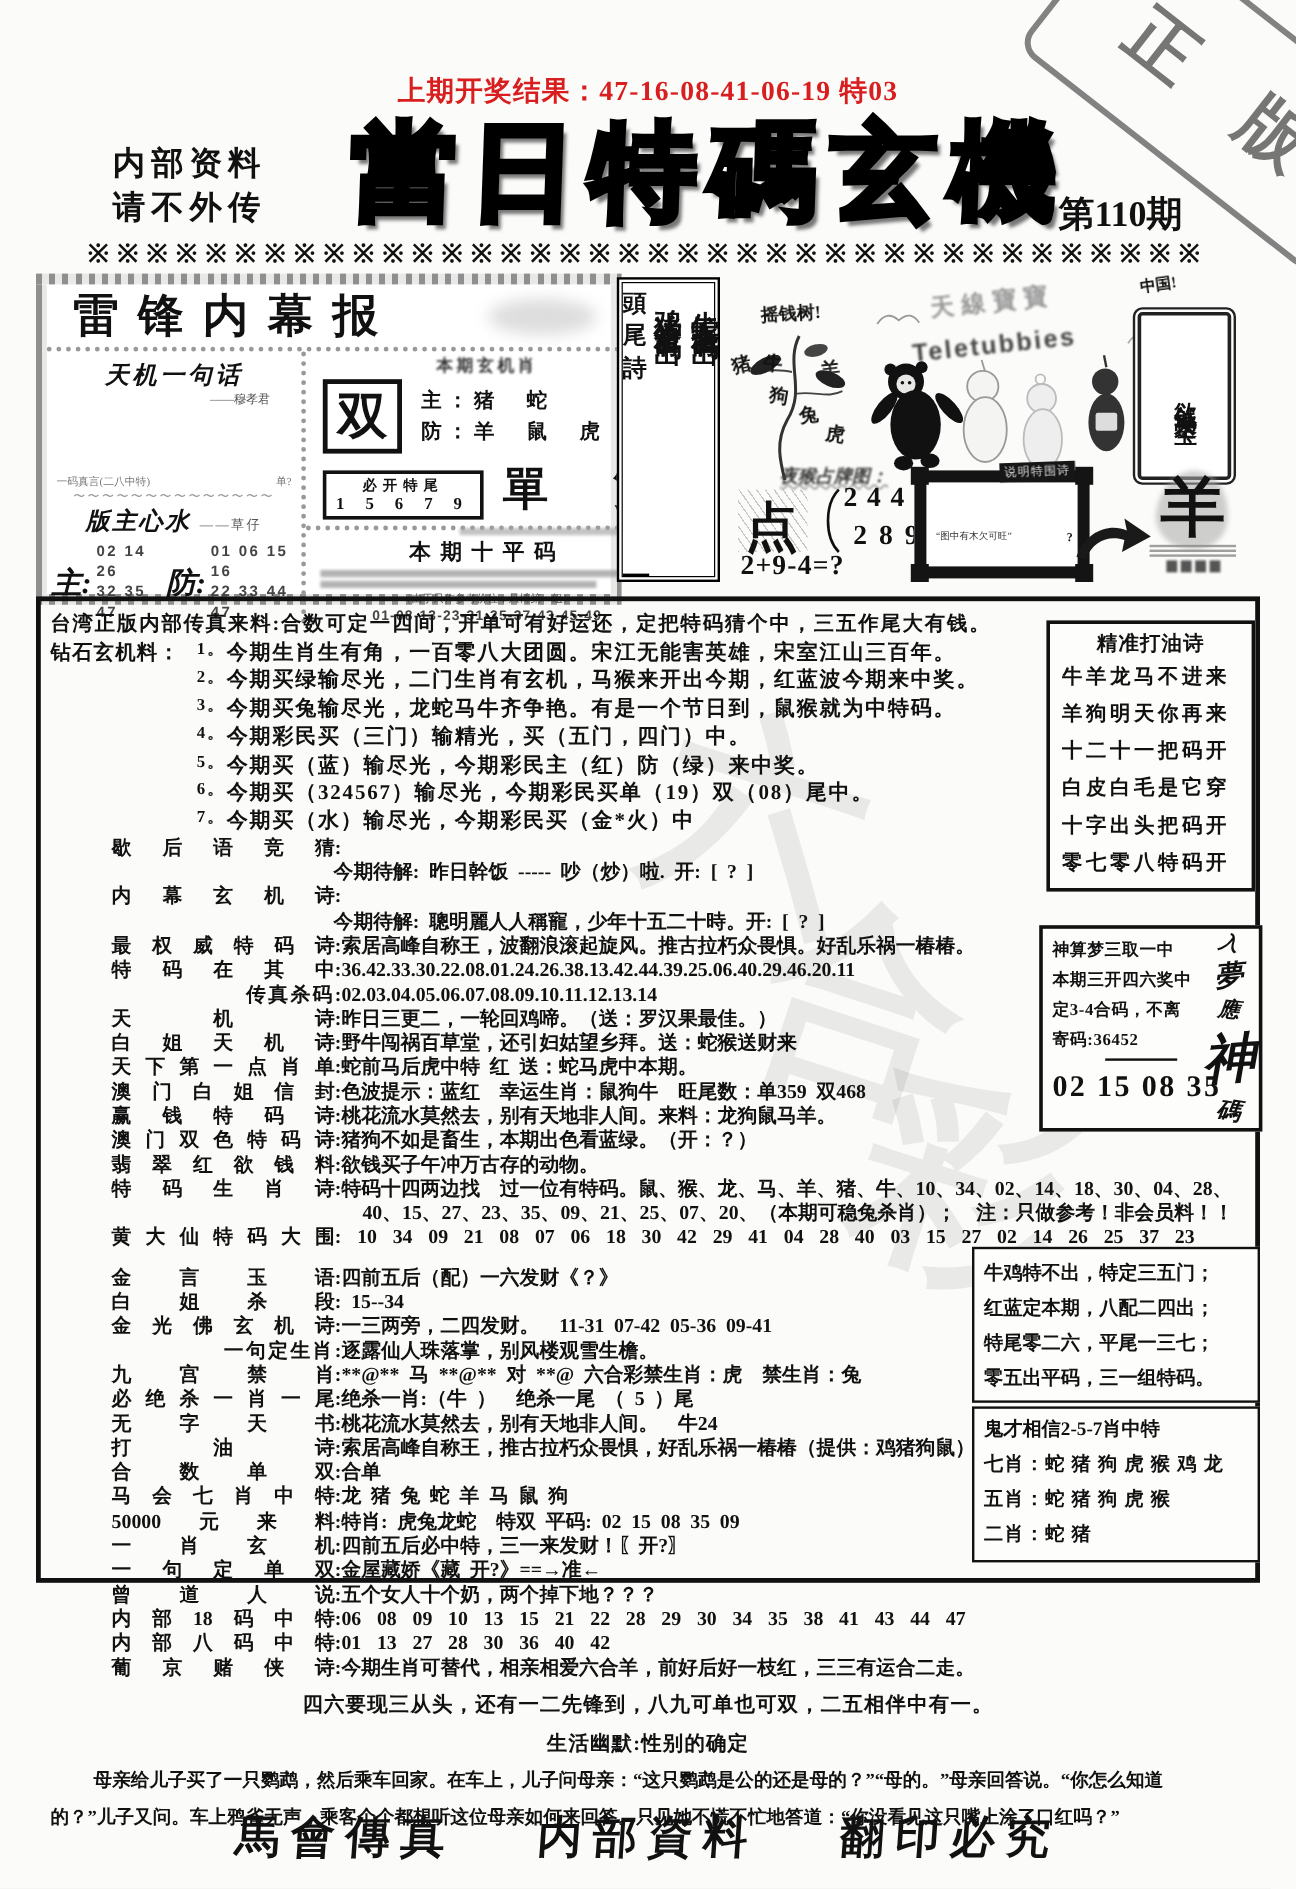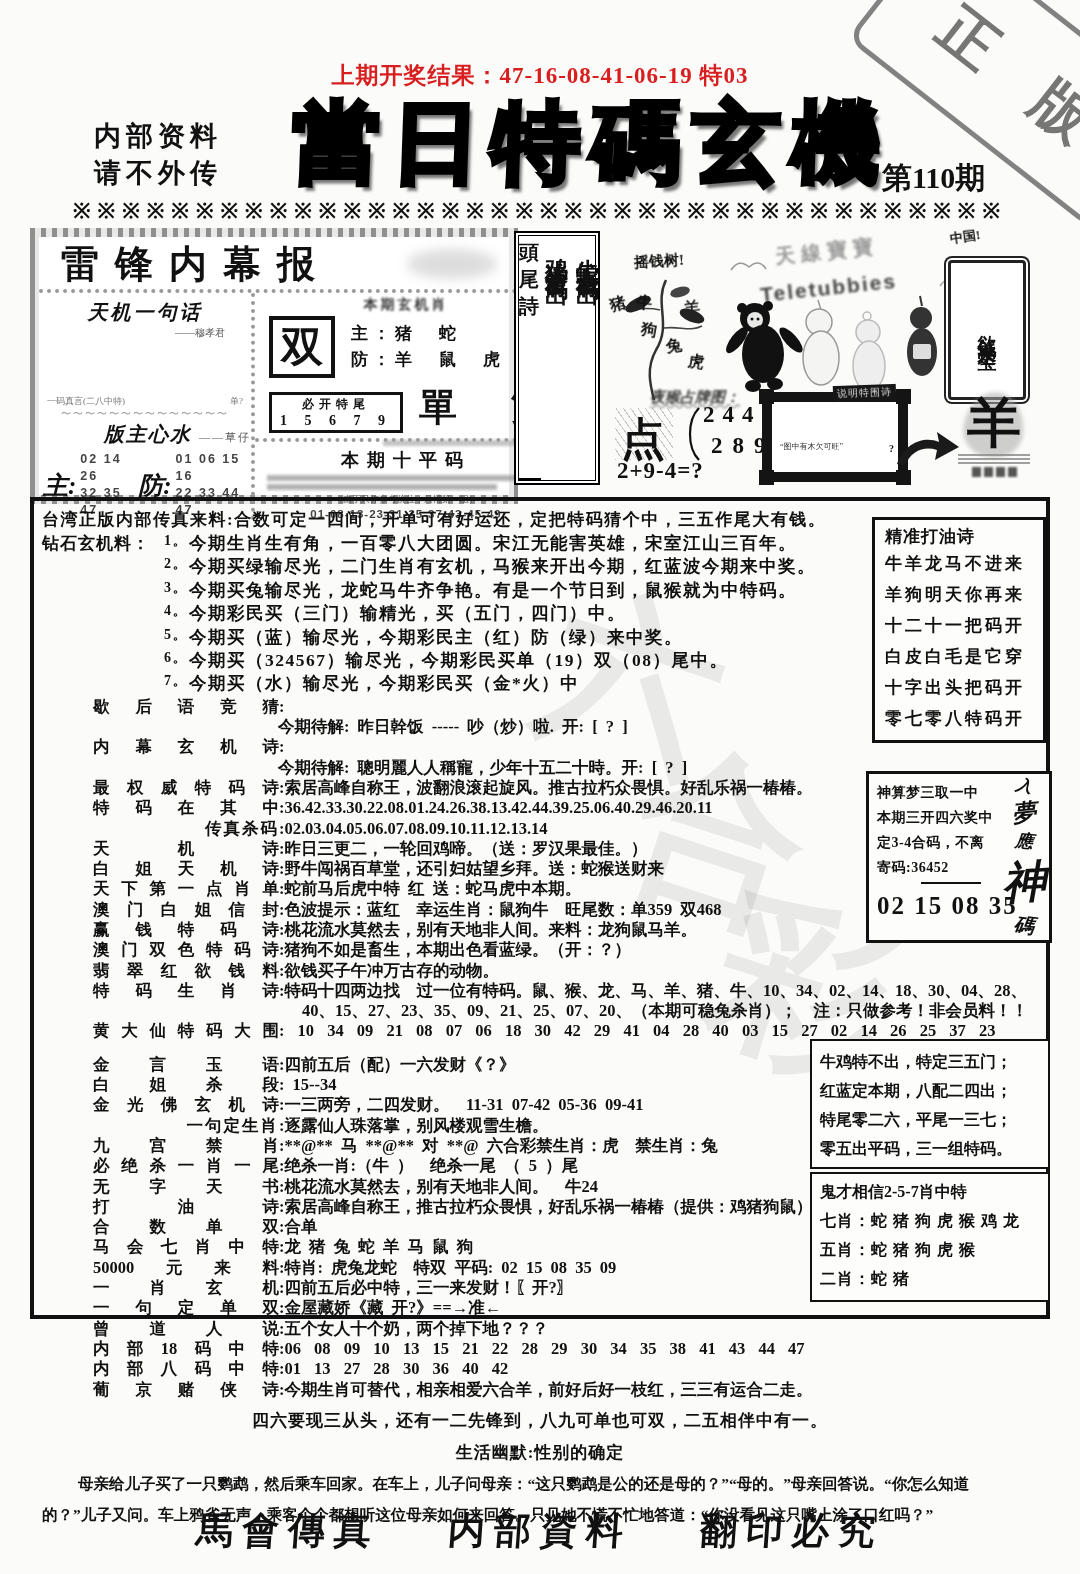--- a/index.html
+++ b/index.html
@@ -29,21 +29,21 @@
     letter-spacing:16px;padding-left:22px;line-height:54px;position:relative;}
   .lf-smudge{position:absolute;right:60px;top:12px;width:90px;height:30px;background:#bbb;
     border-radius:50%;filter:blur(6px);opacity:.5;}
   .lf-left{border-right:4px dotted #999;position:relative;padding:4px 8px;}
   .lf-right{position:relative;display:flex;flex-direction:column;}
   .tianji-title{text-align:center;font-size:20px;font-weight:900;font-style:italic;margin-top:2px;letter-spacing:3px;}
   .tianji-sign{text-align:right;font-size:10px;color:#555;filter:blur(.4px);padding-right:18px;}
   .tianji-foot{position:absolute;left:8px;right:8px;top:102px;display:flex;justify-content:space-between;
     font-size:9px;color:#777;filter:blur(.4px);}
   .wave{position:absolute;left:0;right:0;top:114px;text-align:center;color:#999;font-size:10px;letter-spacing:2px;}
-  .banzhu{position:absolute;left:0;right:0;top:128px;text-align:right;font-size:20px;font-weight:900;font-style:italic;letter-spacing:2px;}
+  .banzhu{position:absolute;left:0;right:0;top:128px;text-align:center;font-size:20px;font-weight:900;font-style:italic;letter-spacing:2px;}
   .banzhu .sign{font-size:11px;font-weight:400;font-style:normal;color:#555;filter:blur(.3px);}
   .nums{position:absolute;left:4px;right:2px;top:158px;display:flex;align-items:center;gap:4px;}
   .num-label{font-size:25px;font-weight:900;font-style:italic;}
   .num-col{font-family:"Liberation Sans","DejaVu Sans",sans-serif;font-size:12.5px;font-weight:700;
     line-height:17px;letter-spacing:2px;color:#444;}
   .xuanji-header{text-align:center;font-size:14px;font-weight:700;letter-spacing:3px;color:#333;
     filter:blur(1.1px);margin-top:3px;}
   .xj-row1{display:flex;align-items:center;margin-top:2px;}
   .big-char-box{width:58px;height:54px;border:4px solid #111;margin-left:14px;display:flex;
     align-items:center;justify-content:center;font-size:42px;font-weight:900;}
@@ -143,21 +143,21 @@
   .m-row.gap{margin-top:13px;}
   .m-row.wide{word-spacing:9px;}
   .m-bottom1{text-align:center;font-size:17px;font-weight:700;margin-top:9px;letter-spacing:1px;}
   .m-bottom2{text-align:center;font-size:17px;font-weight:900;margin-top:9px;letter-spacing:1px;}
   .m-para{font-size:15.5px;font-weight:600;line-height:23px;margin-top:8px;white-space:nowrap;}
   .m-para.p1{padding-left:44px;} .m-para.p2{padding-left:8px;}
 
   
   .side-box{background:#fdfdfc;box-sizing:border-box;}
   .dayou{left:872px;top:517px;width:174px;height:226px;border:3px solid #111;padding:5px 10px;}
-  .dayou .title{text-align:left;font-size:17px;font-weight:900;letter-spacing:1px;}
+  .dayou .title{text-align:center;font-size:17px;font-weight:900;letter-spacing:1px;}
   .dayou .line{font-size:17px;font-weight:900;line-height:31px;letter-spacing:3px;white-space:nowrap;}
   .shensuan{left:866px;top:771px;width:186px;height:172px;border:3px solid #111;padding:6px 6px 4px 8px;}
   .shensuan .line{font-size:14px;font-weight:900;line-height:25px;white-space:nowrap;letter-spacing:.5px;}
   .ss-nums{font-size:25px;font-weight:900;letter-spacing:2px;margin-top:8px;white-space:nowrap;}
   .ss-underline{width:60px;height:2px;background:#111;margin:2px 0 0 44px;}
   .ss-side{position:absolute;right:2px;top:2px;bottom:2px;width:46px;display:flex;flex-direction:column;
     align-items:center;justify-content:space-between;font-weight:900;font-style:italic;}
   .ss-side span:nth-child(1){font-size:16px;transform:rotate(12deg);}
   .ss-side span:nth-child(2){font-size:24px;transform:rotate(-6deg);}
   .ss-side span:nth-child(3){font-size:18px;transform:rotate(6deg);}

